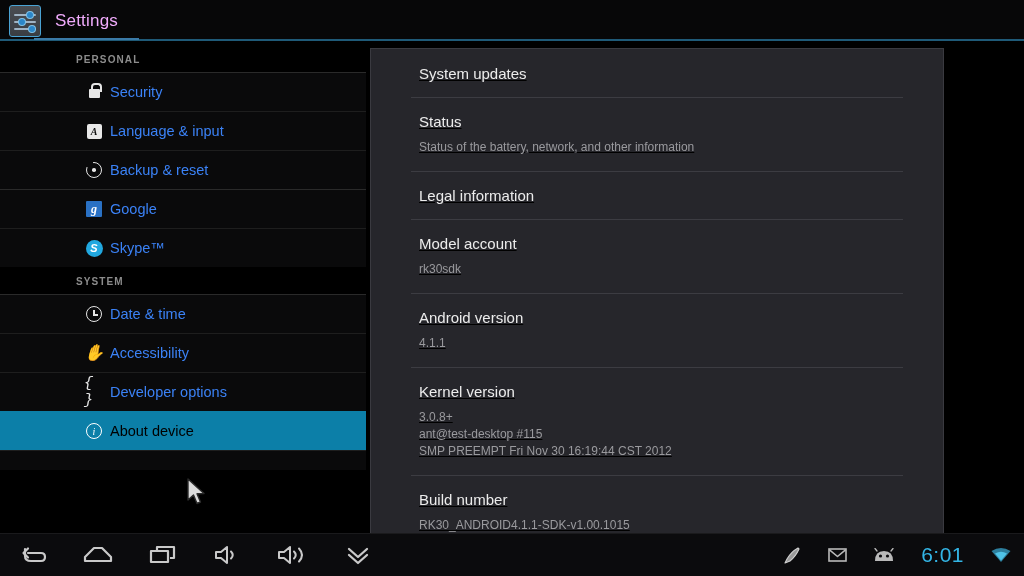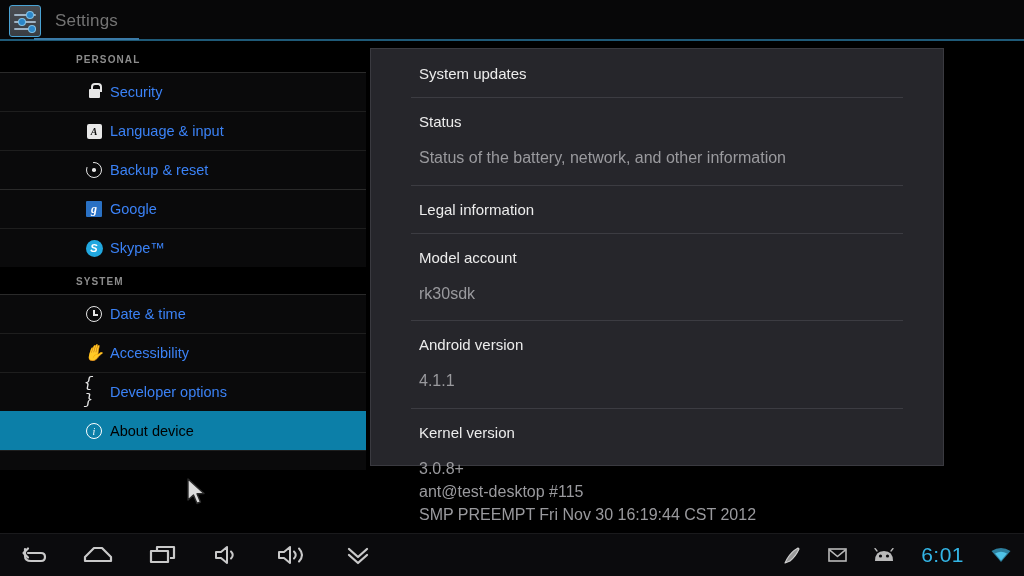--- a/index.html
+++ b/index.html
@@ -31,21 +31,21 @@
   .app-icon {
     width:32px; height:32px; margin-left:9px;
     border:1px solid #4aa3d4; border-radius:3px;
     background:linear-gradient(#4a4d52,#3a3d42);
     position:relative; flex:none;
   }
   .app-icon .sld { position:absolute; left:4px; height:2px; background:#9fb3c4; border-radius:1px; }
   .app-icon .knob { position:absolute; width:6px; height:6px; border-radius:50%;
                     background:#2b86c8; box-shadow:0 0 0 1px #7fc2e8; }
   .app-title {
-    margin-left:14px; color:#737373; font-size:17px; letter-spacing:.2px;
+    margin-left:14px; color:#f0abfc; font-size:17px; letter-spacing:.2px;
   }
 
   
   #sidebar {
     position:absolute; left:0; top:41px; width:366px; height:492px;
     background:#000; padding-top:4px;
   }
   .sec-head {
     color:#8c8c8c; font-size:10px; font-weight:bold; letter-spacing:1.1px;
     padding:9px 0 7px 76px;
@@ -93,30 +93,30 @@
   .i-clock:before { content:""; position:absolute; left:6px; top:3px; width:1.6px; height:5px; background:#e6e6e6; }
   .i-clock:after { content:""; position:absolute; left:6px; top:7px; width:4.5px; height:1.6px; background:#e6e6e6; }
   .i-hand { font-size:16px; line-height:1; color:#e6e6e6; }
   .i-braces { font-size:15px; color:#e6e6e6; letter-spacing:-1px; font-family:"Liberation Mono", monospace; }
   .i-info { width:16px; height:16px; border:1.6px solid currentColor; border-radius:50%;
     font-size:10px; font-style:italic; font-family:"Liberation Serif", serif;
     display:flex; align-items:center; justify-content:center; }
 
   
   #content {
-    position:absolute; left:370px; top:48px; width:574px; height:418px;
-    background:#26262b; border:1px solid #3a3a40;
+    position:absolute; left:370px; top:48px; width:574px; height:486px;
+    background:#26262b; border:1px solid #3a3a40;text-decoration:underline;
   }
   .ct-row { position:relative; padding:0 48px; }
   .ct-row + .ct-row .rowline {
     position:absolute; left:40px; right:40px; top:0; height:1px; background:#3c3c42;
   }
   .ct-inner { padding:16px 0 15px 0; }
   .ct-title { color:#ececec; font-size:15px; }
-  .ct-sub { color:#9a9a9e; font-size:16px; margin-top:17px; line-height:1.42; }
+  .ct-sub { color:#9a9a9e; font-size:12px; margin-top:9px; line-height:1.42; }
   .ct-sub div { white-space:nowrap; }
 
   
   #cursor { position:absolute; left:186px; top:478px; width:22px; height:28px; }
 
   
   #navbar {
     position:absolute; left:0; bottom:0; width:1024px; height:43px;
     background:#0b0b0d; display:flex; align-items:center;
     border-top:1px solid #1a1a1c;

